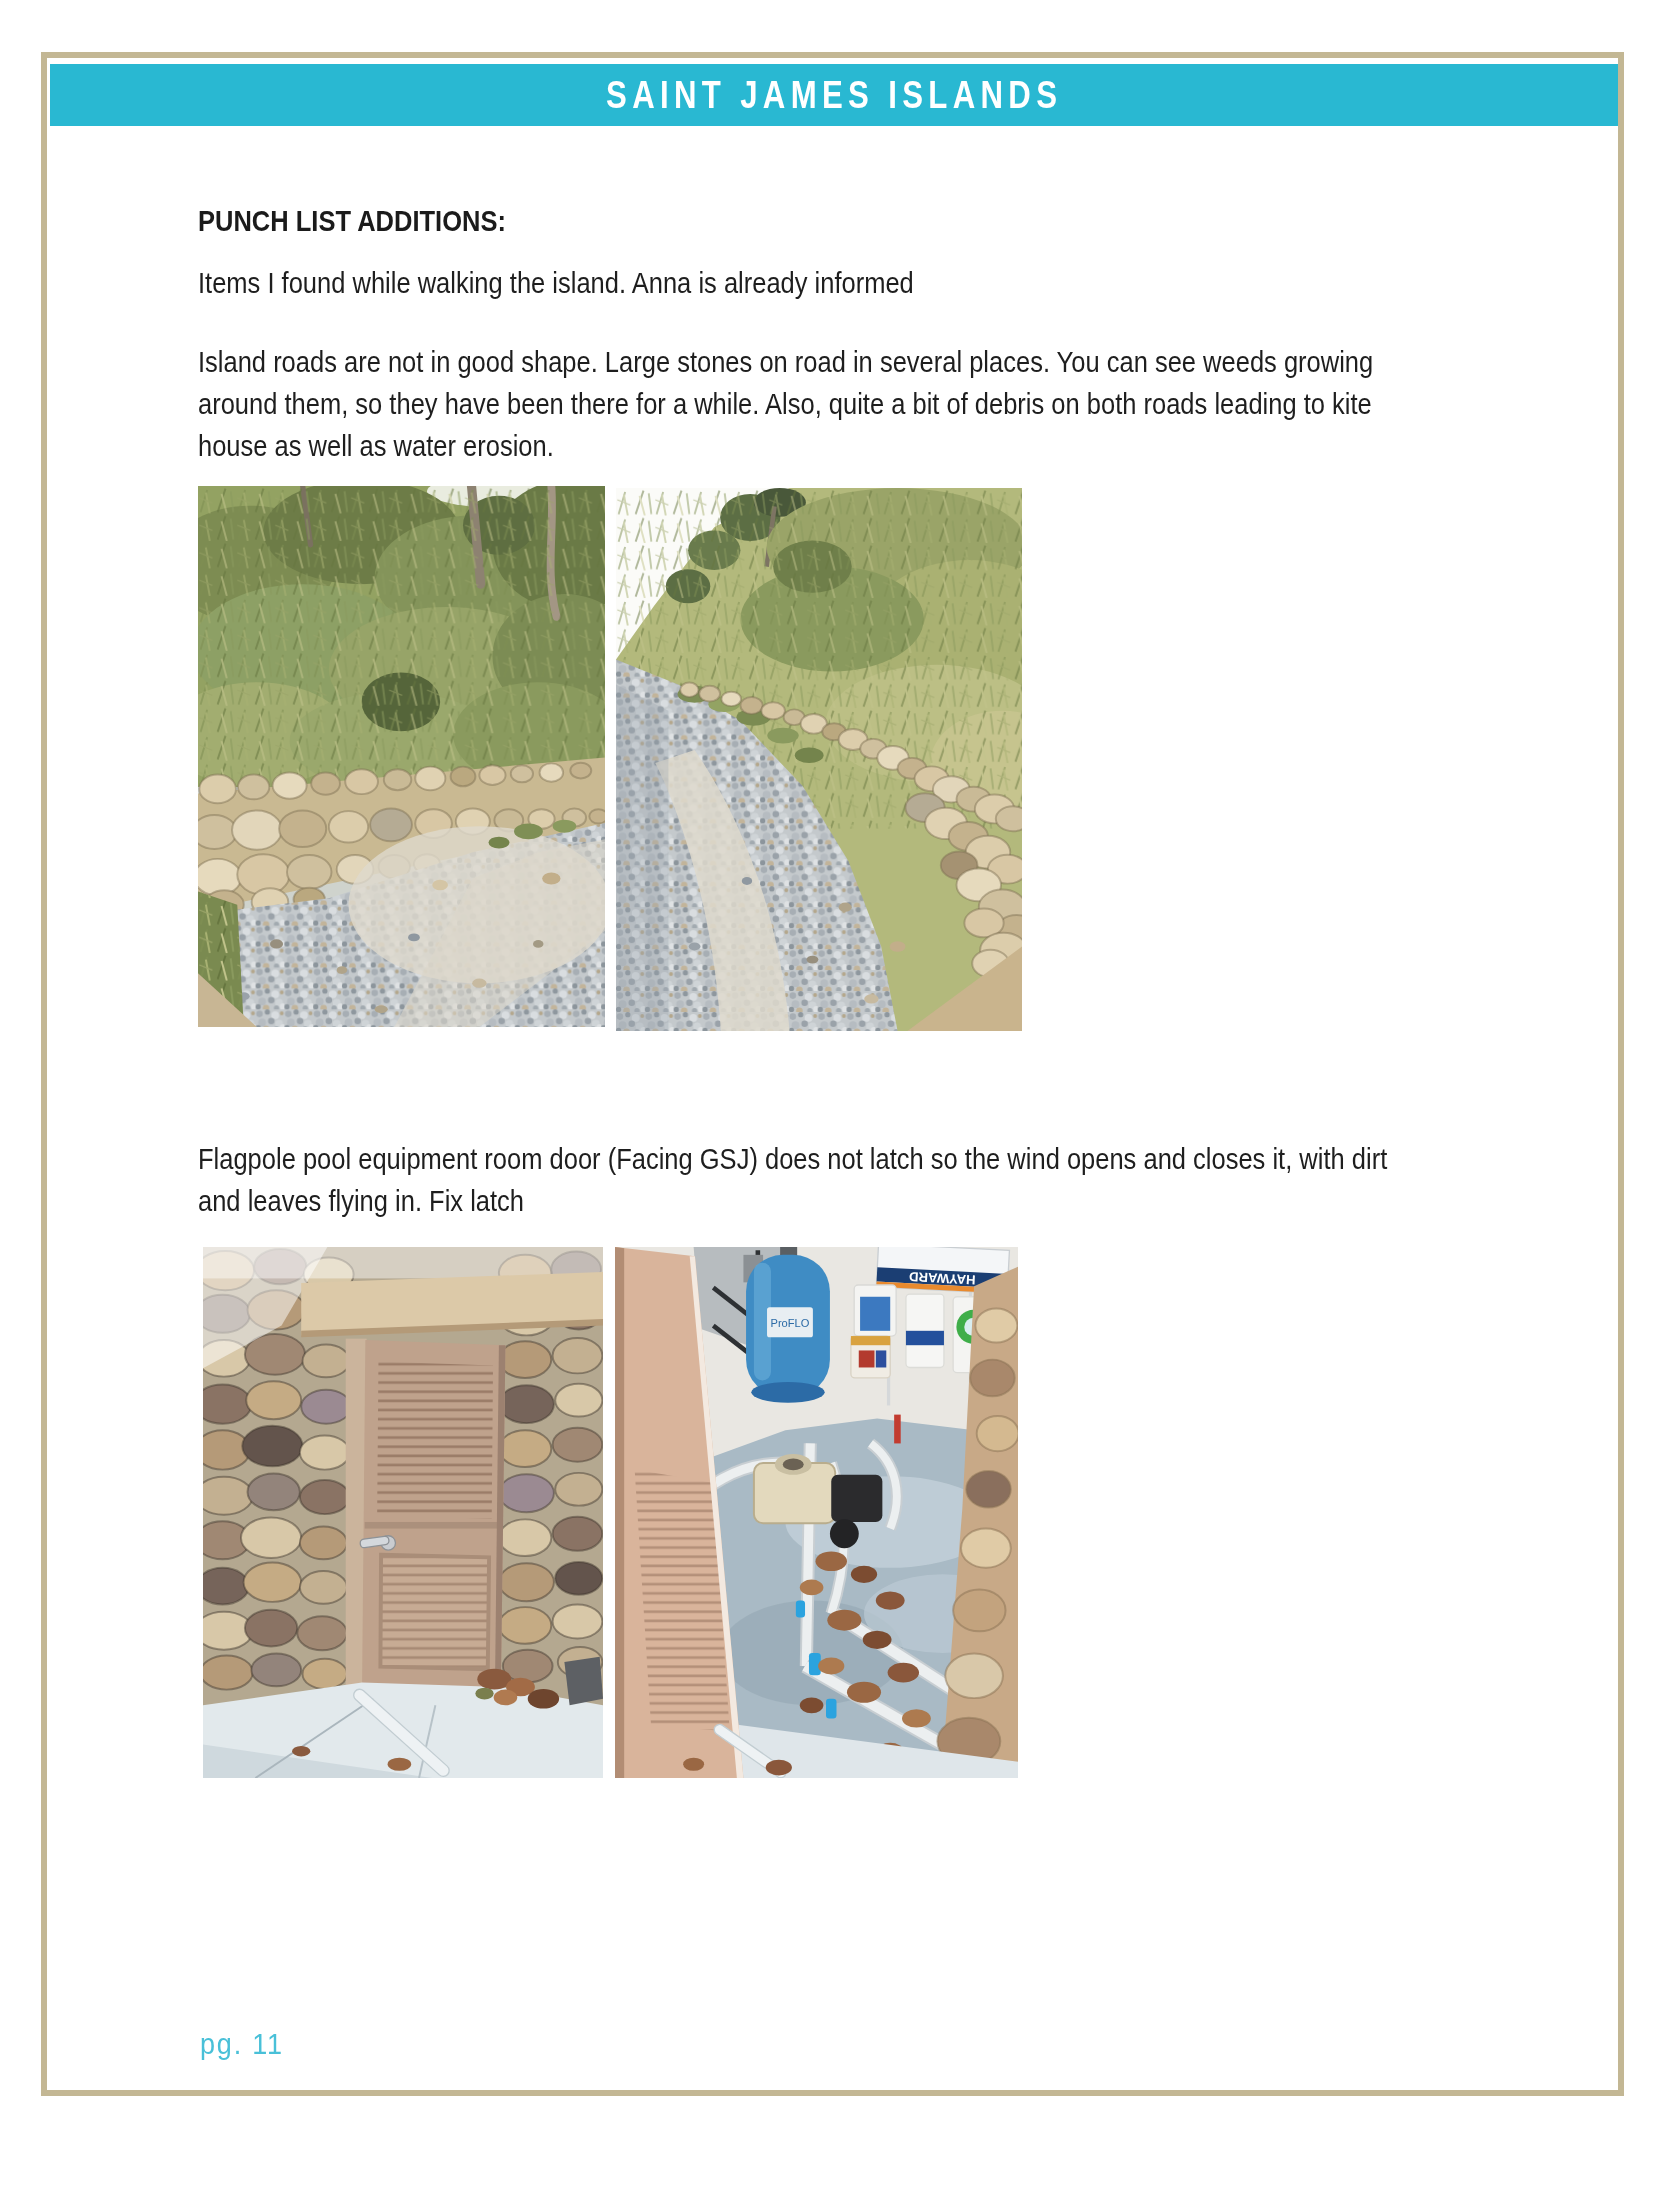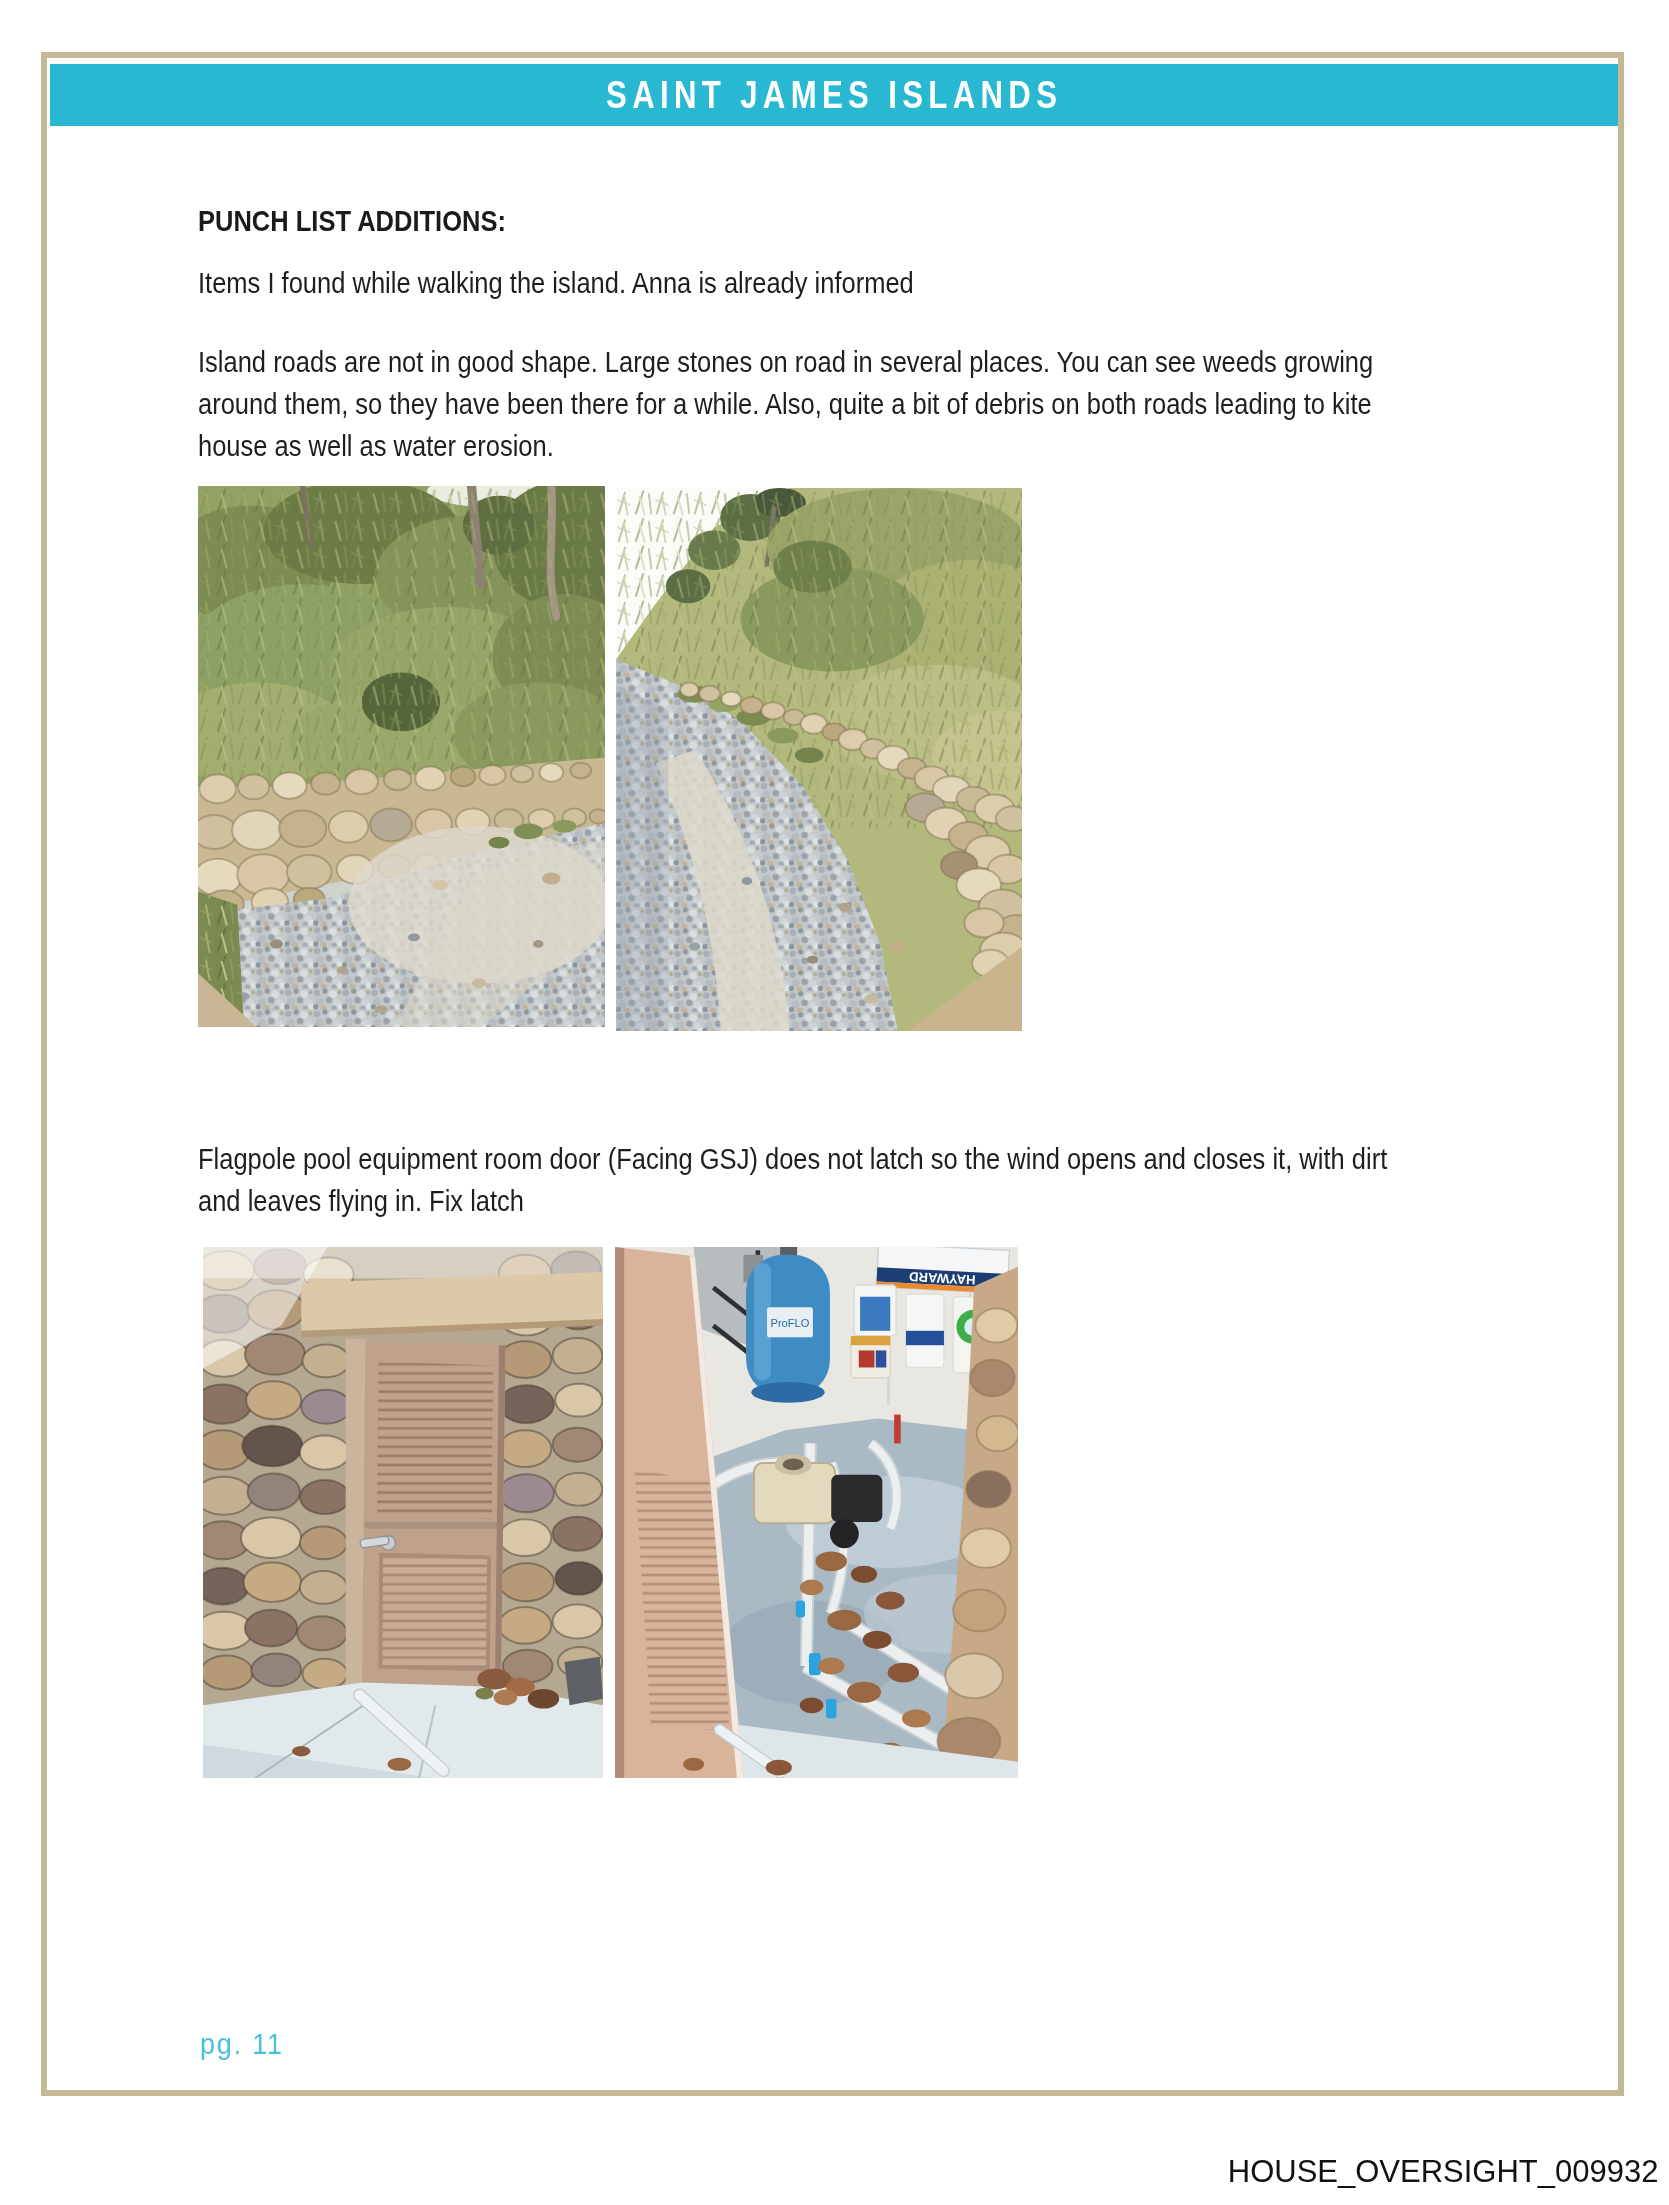--- a/index.html
+++ b/index.html
@@ -455,16 +455,15 @@
       <g>
         <rect x="150" y="730" width="130" height="16" rx="8" fill="#eef2f4" stroke="#c2cdd2" stroke-width="2" transform="rotate(35 160 740)"></rect>
         <ellipse cx="250" cy="795" rx="20" ry="12" fill="#8a573b"></ellipse>
           <ellipse cx="120" cy="790" rx="16" ry="10" fill="#9a6743"></ellipse>
       </g>
     </svg>
   </div>
 
   <div class="pgnum">pg. 11</div>
 
-  <div class="watermark">HOUSE_OVERSIGHT_009932</div>
 
 </div>
 
 
 </body></html>

